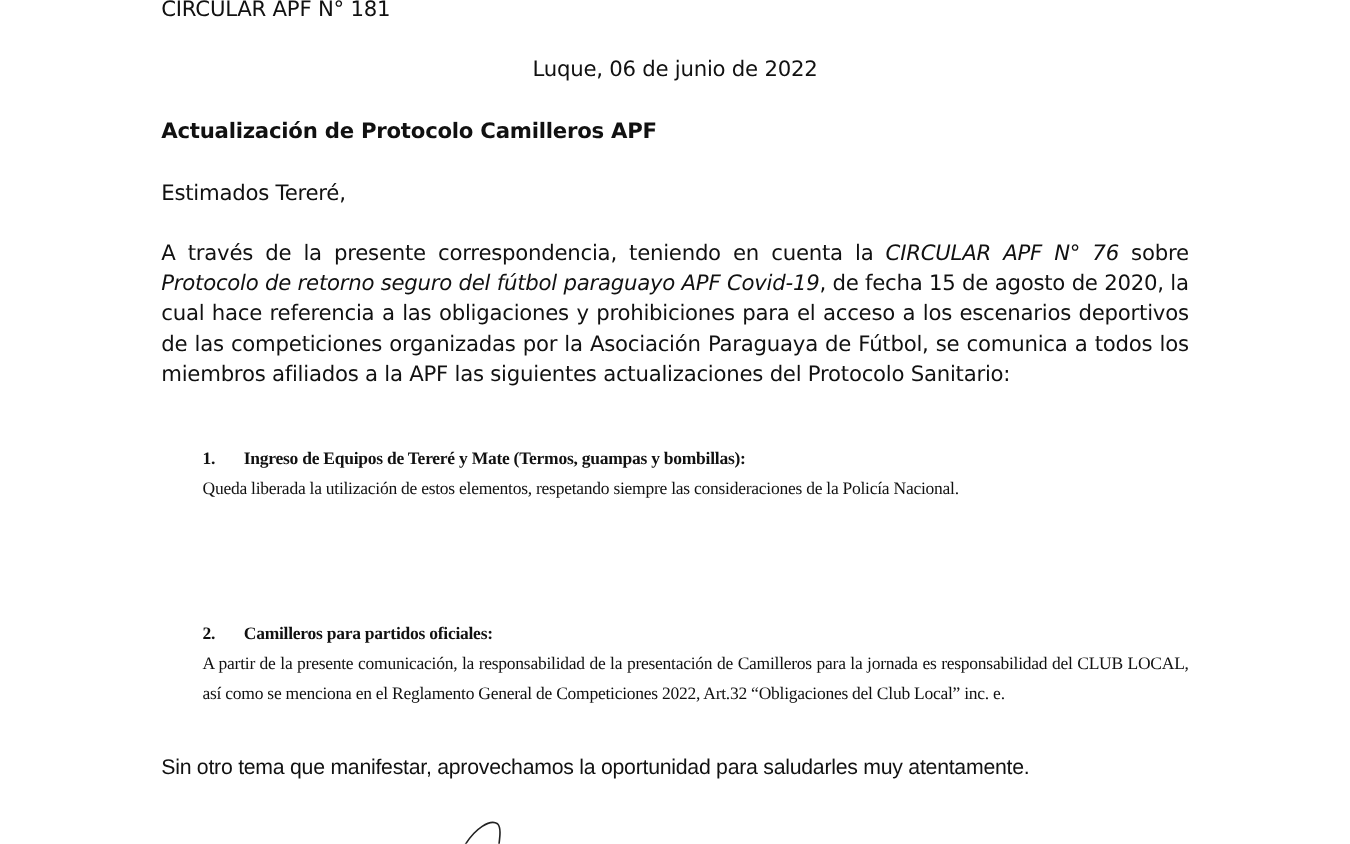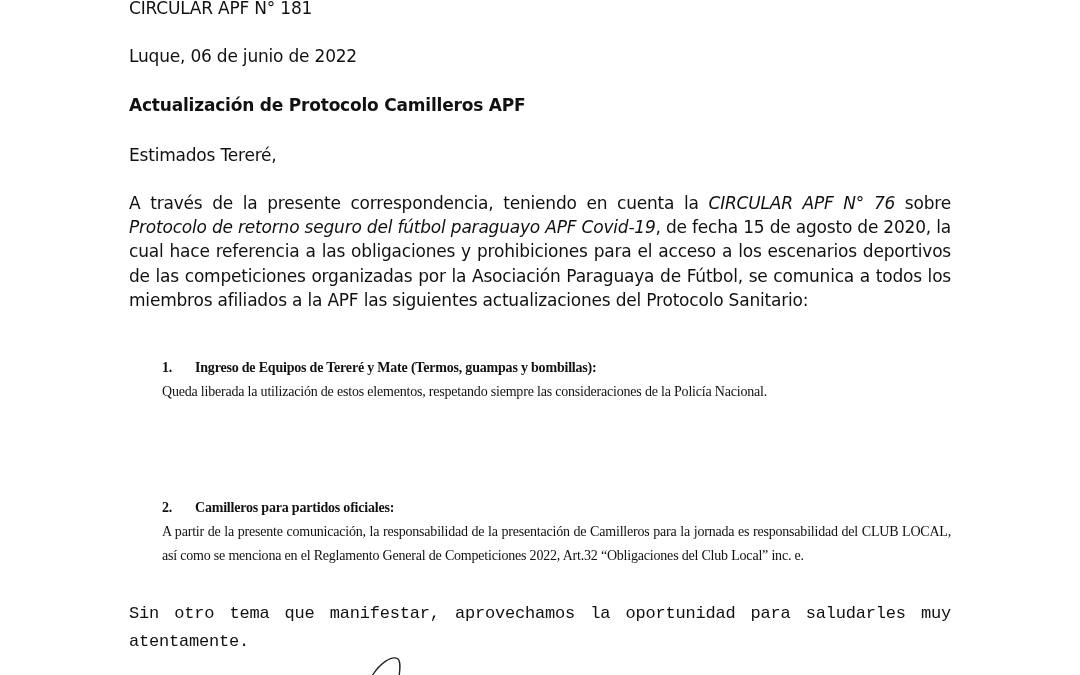--- a/index.html
+++ b/index.html
@@ -24,21 +24,21 @@
     }
     .text {
       position: absolute;
       left: 129px;
       width: 822px;
       font-size: 17px;
       line-height: 24.2px;
       letter-spacing: -0.2px;
     }
     .circular-number { top: -4px; }
-    .place-date { top: 44px; }
+    .place-date { top: 44px; text-align: center; }
     .subject { top: 93px; font-weight: bold; }
     .greeting { top: 143px; }
     .intro {
       top: 191px;
       text-align: justify;
     }
     .intro em { font-style: italic; margin-top: 28px; }
     .list-item {
       position: absolute;
       left: 162px;
@@ -56,21 +56,21 @@
       display: block;
       text-align: left;
     }
     .item-num {
       display: inline-block;
       width: 33px;
     }
     .closing {
       top: 600px;
       text-align: justify;
-      font-family: Liberation Mono, monospace;
+      font-family: Liberation Sans, sans-serif;
       font-size: 17px;
       line-height: 28px;
     }
     .signature {
       position: absolute;
       left: 370px;
       top: 655px;
       width: 40px;
       height: 22px;
     }

